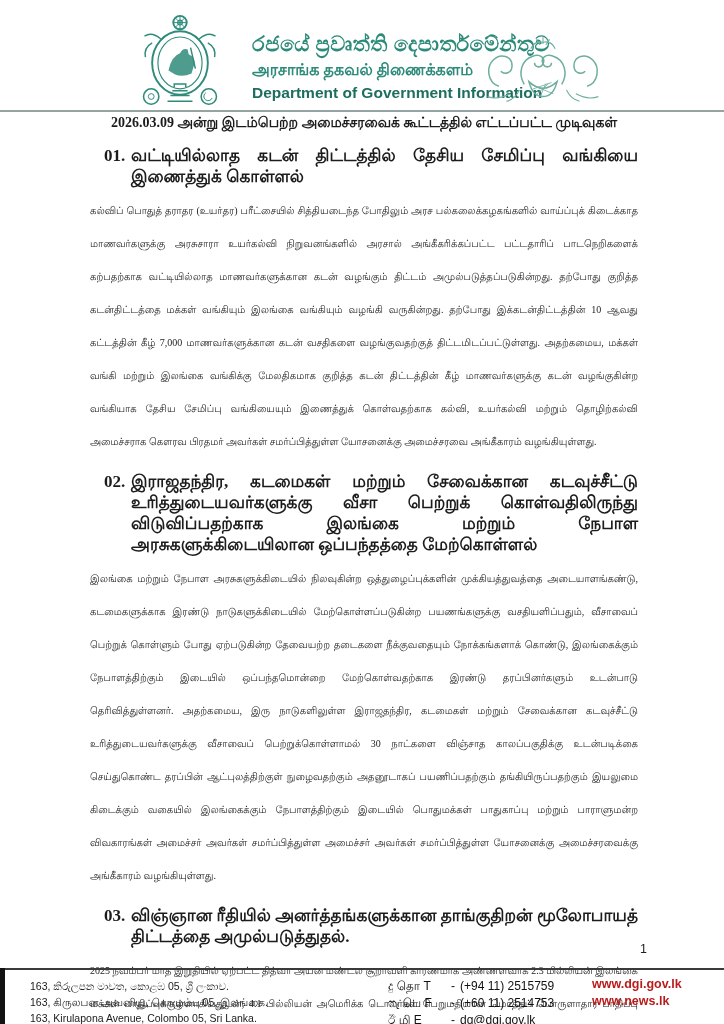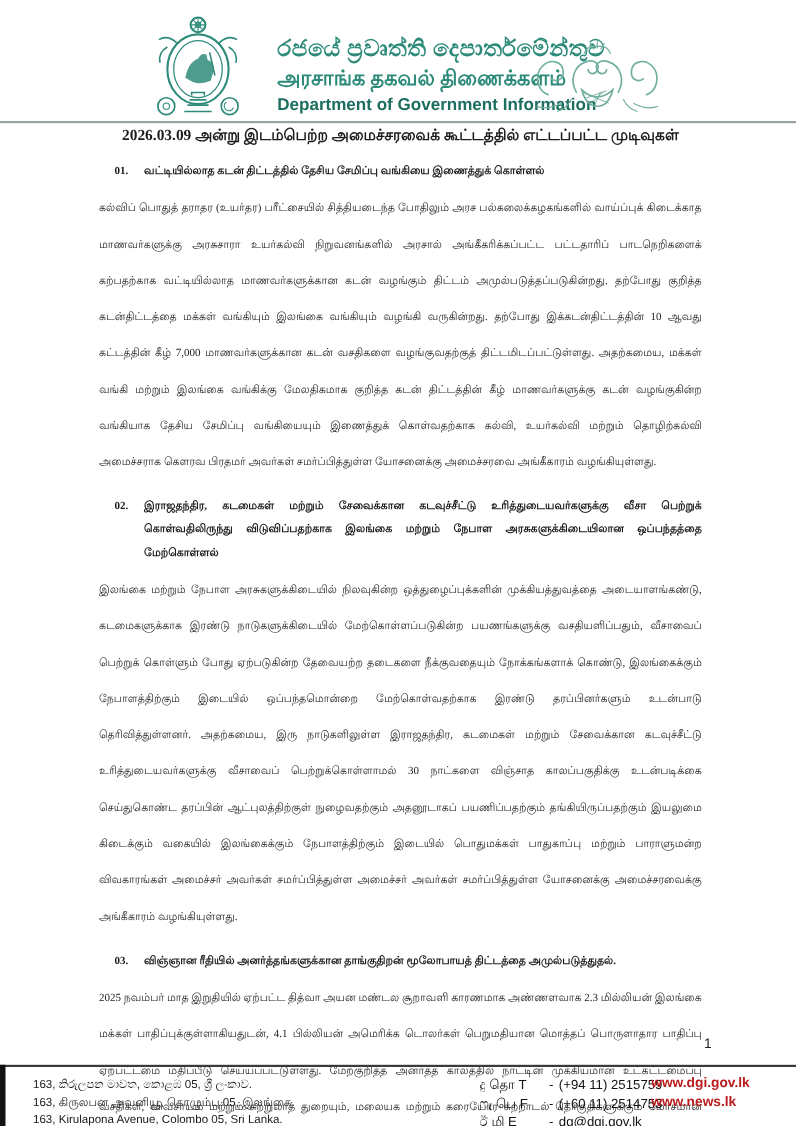--- a/index.html
+++ b/index.html
@@ -23,21 +23,21 @@
     border-bottom: 2px solid #96a4a1;
     background: #fff;
   }
   .emblem-left { position: absolute; left: 132px; top: 13px; }
   .header-text { position: absolute; left: 252px; top: 34px; line-height: 1; }
   .ht-sinhala {
     font-size: 21px; font-weight: bold; color: #2e8b7a;
     margin-bottom: 7px; letter-spacing: 0.5px;
   }
   .ht-tamil {
-    font-size: 19px; font-weight: bold; color: #2e8b7a;
+    font-size: 16px; font-weight: bold; color: #2e8b7a;
     margin-bottom: 7px;
   }
   .ht-english {
     font-family: "Liberation Sans", sans-serif;
     font-size: 15.5px; font-weight: bold; color: #1d6e5f;
   }
   .emblem-right { position: absolute; left: 482px; top: 28px; }
 
   
   .content {
@@ -48,21 +48,21 @@
   .doc-title {
     text-align: center;
     font-weight: bold;
     font-size: 14px;
     margin-top: 3px;
   }
   .section { margin-top: 13px; }
   .section-heading {
     display: flex;
     font-weight: bold;
-    font-size: 10px;
+    font-size: 17px;
     line-height: 21px;
   }
   .section-heading .num { flex: none; width: 27px; padding-left: 14px; }
   .section-heading .txt { flex: 1; text-align: justify; }
   .para {
     text-align: justify;
     font-size: 10px;
     line-height: 33px;
     margin-top: 7px;
   }
@@ -83,21 +83,21 @@
   }
   .footer-address {
     position: absolute; left: 30px; top: 8px;
     font-size: 10.5px; line-height: 16px; color: #1a1a1a;
   }
   .footer-contact {
     position: absolute; left: 388px; top: 8px;
     font-size: 12px; line-height: 17px; color: #111;
   }
   .contact-row { display: flex; }
-  .contact-row .c-label { width: 58px; margin-left: 48px; }
+  .contact-row .c-label { width: 58px; }
   .contact-row .c-sep { width: 14px; text-align: center; }
   .footer-sites {
     position: absolute; left: 592px; top: 6px;
     font-size: 12.5px; font-weight: bold; line-height: 17px; color: #b91c1c;
   }
   .scan-bar {
     position: absolute; left: 0; top: 968px;
     width: 5px; height: 56px; background: #121212;
   }
 </style>

